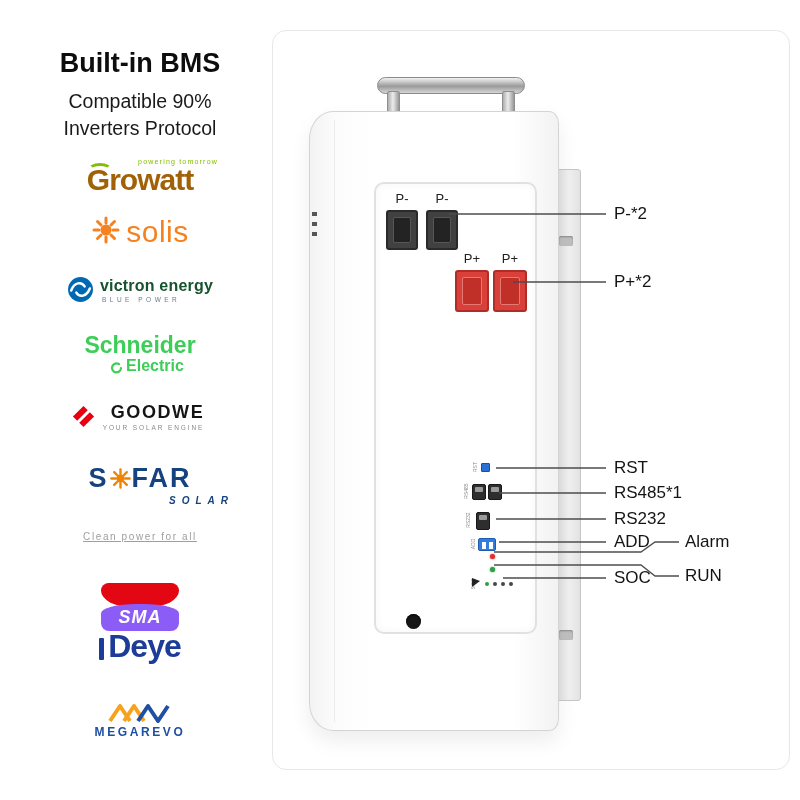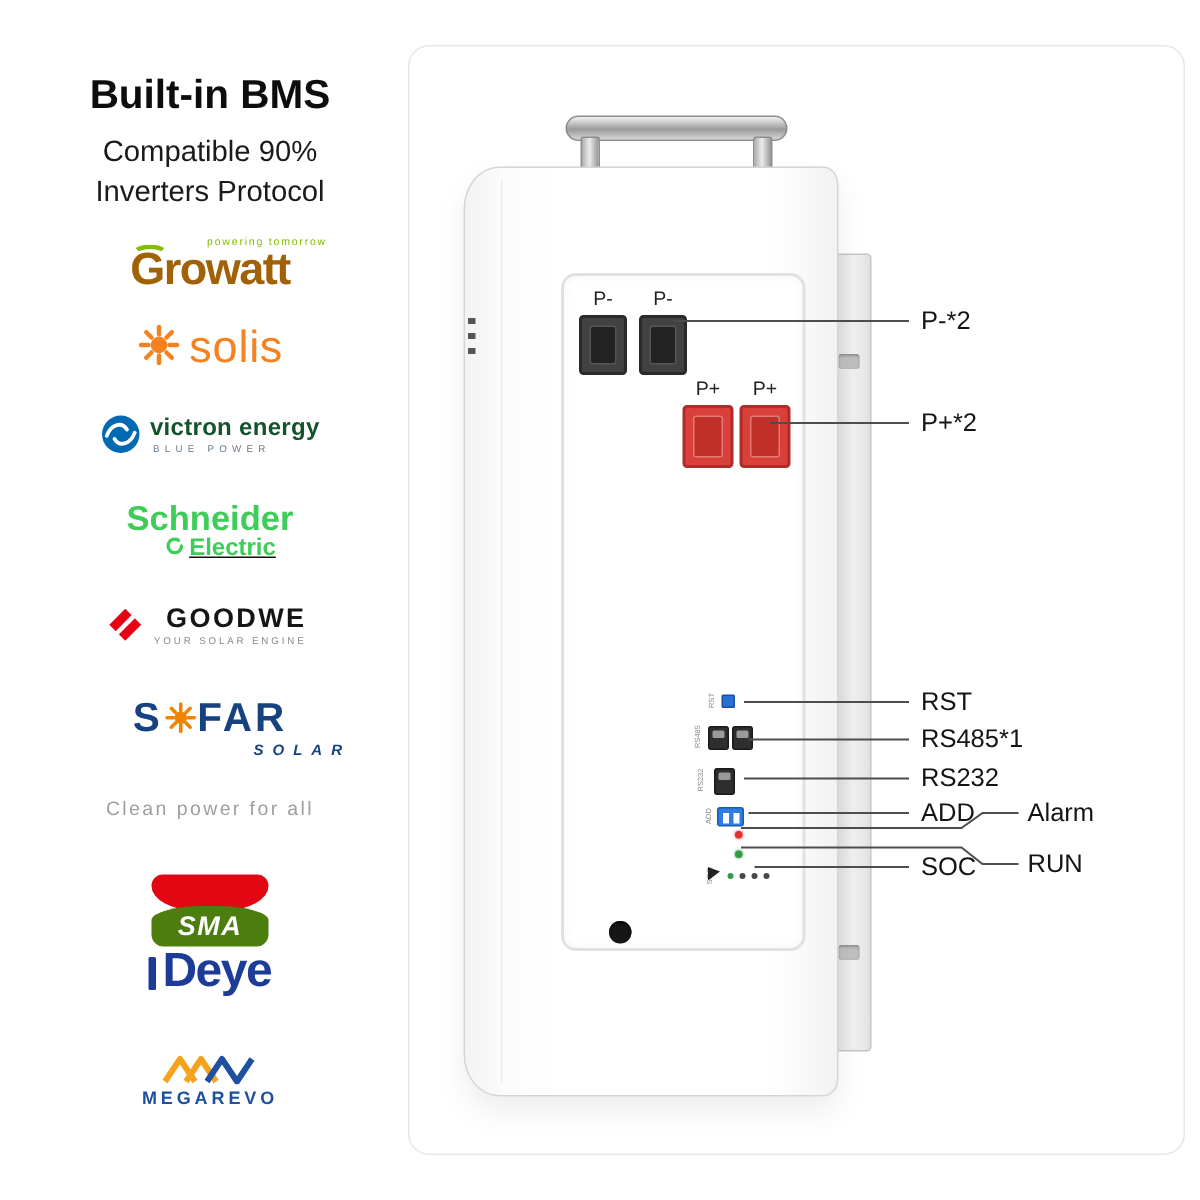--- a/index.html
+++ b/index.html
@@ -33,49 +33,49 @@
   
   .victron { top:276px; }
   .vic-row { display:flex; align-items:center; gap:6px; }
   .vic-text { display:flex; flex-direction:column; align-items:flex-start; }
   .vic-name { font-size:16px; font-weight:800; color:#14532d; letter-spacing:0.2px; }
   .vic-sub { font-size:6.5px; letter-spacing:3.5px; color:#6b7b8c; margin-top:1px; margin-left:2px; }
 
   
   .schneider { top:333px; }
   .sch-name { font-size:23px; font-weight:700; color:#3dcd58; line-height:24px; }
-  .sch-row { display:flex; align-items:flex-start; gap:2px; margin-left:14px;text-decoration:underline; }
+  .sch-row { display:flex; align-items:flex-end; gap:2px; margin-left:14px; }
   .sch-sub { font-size:16px; font-weight:700; color:#3dcd58; }
 
   
   .goodwe { top:402px; }
   .gdw-row { display:flex; align-items:center; gap:12px; }
   .gdw-diamond { width:15px; height:15px; background:#e60012; transform:rotate(45deg); position:relative; }
   .gdw-diamond::after { content:''; position:absolute; left:6px; top:-2px; width:3px; height:19px; background:#fff; }
   .gdw-text { display:flex; flex-direction:column; align-items:flex-end; }
   .gdw-name { font-size:18px; font-weight:800; color:#151515; letter-spacing:1.6px; }
   .gdw-tag { font-size:6.5px; letter-spacing:1.9px; color:#8a8a8a; margin-top:1px; }
 
   
   .sofar { top:463px; }
   .sofar-row { display:flex; align-items:center; gap:1px; }
   .sofar-pre, .sofar-post { font-size:27px; font-weight:800; color:#16427f; letter-spacing:2px; }
   .sofar-sub { font-size:10px; font-weight:700; letter-spacing:6px; color:#16427f; align-self:flex-end; margin-right:24px; margin-top:1px;font-style:italic; }
 
   
   .sungrow { top:528px; }
   .sgr-name { font-size:23px; font-weight:800; color:#f7941d; letter-spacing:1px; }
-  .sgr-tag { font-size:13px; color:#9e9e9e; letter-spacing:1.6px; margin-top:3px; }
+  .sgr-tag { font-size:10px; color:#9e9e9e; letter-spacing:1.6px; margin-top:3px;text-decoration:underline; }
 
   
   .sma { top:583px; }
   .sma-logo { width:78px; height:48px; position:relative; }
   .sma-red { position:absolute; left:0; top:0; width:78px; height:24px; background:#e30613;
              border-radius:10px 10px 50% 50% / 10px 10px 90% 90%; }
-  .sma-blue { position:absolute; left:0; bottom:0; width:78px; height:27px; background:#4d7c0f;
+  .sma-blue { position:absolute; left:0; bottom:0; width:78px; height:27px; background:#8b5cf6;
               border-radius:45% 45% 8px 8px / 35% 35% 8px 8px;
               display:flex; align-items:center; justify-content:center; }
   .sma-text { color:#fff; font-style:italic; font-weight:700; font-size:18px; letter-spacing:1px; }
 
   
   .deye { top:628px; }
   .deye-row { display:flex; align-items:center; }
   .deye-bar { width:5px; height:22px; background:#1d3c97; margin-right:4px; margin-top:4px; border-radius:1px; }
   .deye-name { font-size:32px; font-weight:800; color:#1d3c97; letter-spacing:-1px; }
 

